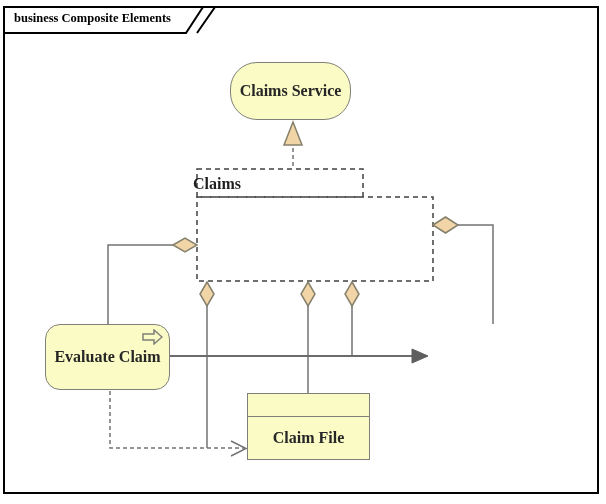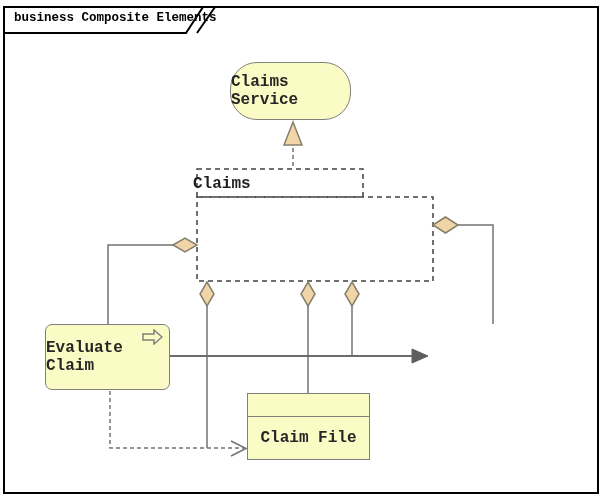--- a/index.html
+++ b/index.html
@@ -1,25 +1,25 @@
 <!DOCTYPE html>
 <html><head>
 <meta charset="utf-8">
 <style>
   html,body{margin:0;padding:0;background:#ffffff;}
   .stage{position:relative;width:606px;height:504px;background:#ffffff;overflow:hidden;
-         font-family:Liberation Mono, monospace;}
+         font-family:Liberation Serif, serif;}
   .layer{position:absolute;left:0;top:0;width:606px;height:504px;}
   svg{display:block;}
 
   .node{position:absolute;background:#FBFBC6;border:1.5px solid #80807A;
         display:flex;align-items:center;justify-content:center;
         color:#262626;font-size:16px;font-weight:bold;z-index:2;box-sizing:border-box;}
   .rounded-big{border-radius:27px;}
-  .rounded{border-radius:7px;}
+  .rounded{border-radius:15px;}
   .proc-icon{position:absolute;top:4px;right:6px;width:21px;height:16px;}
 
   .claim-file{flex-direction:column;align-items:stretch;justify-content:flex-end;padding:0;}
   .obj-band{height:22px;border-bottom:1.5px solid #80807A;}
   .obj-label{flex:1;display:flex;align-items:center;justify-content:center;}
 
   .caption-text{position:absolute;left:14px;top:11px;z-index:3;
         font-size:12.5px;font-weight:bold;color:#000000;white-space:nowrap;}
   .group-label{position:absolute;left:193px;top:175px;z-index:3;
         font-size:16px;font-weight:bold;color:#1f1f1f;}

